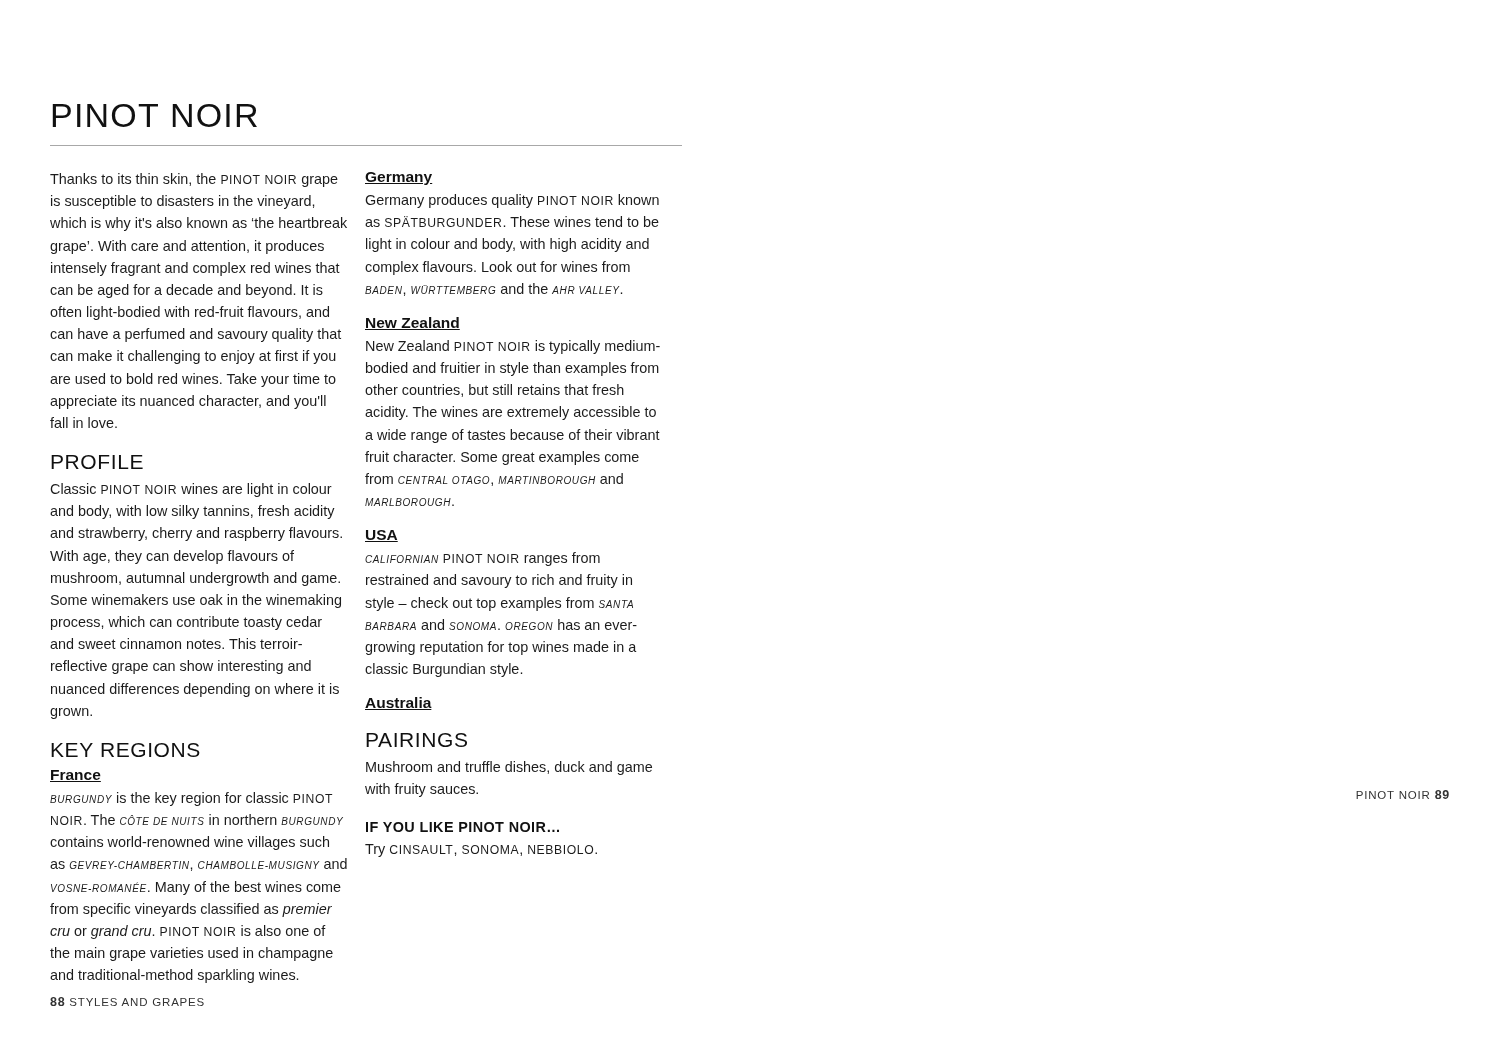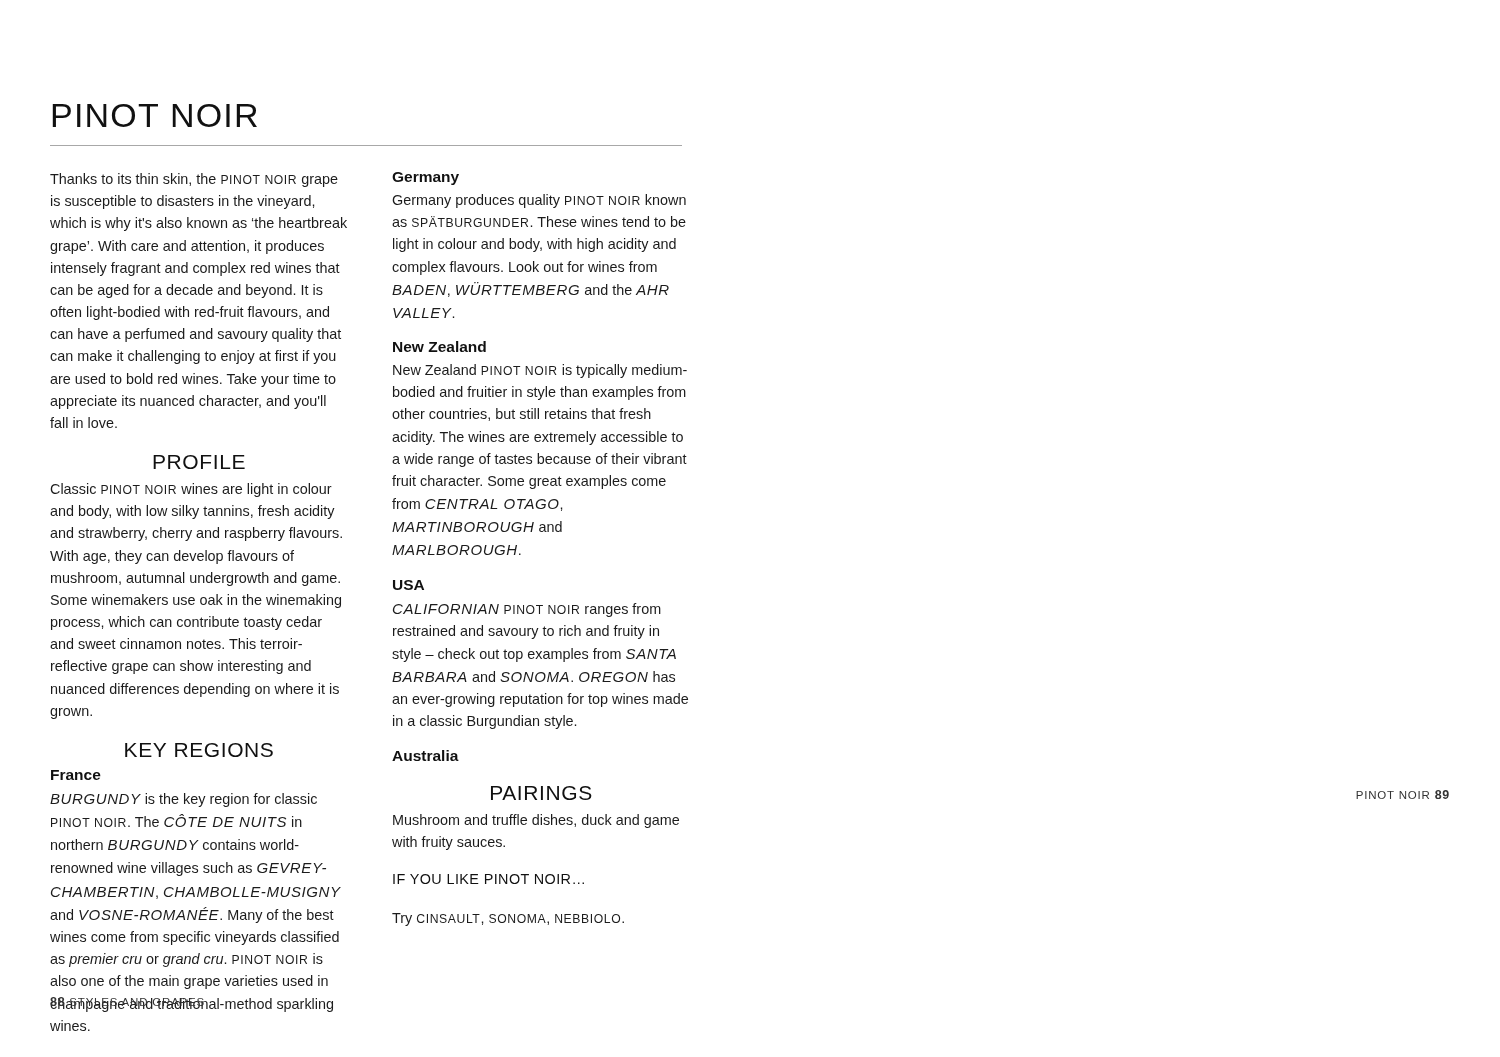--- a/index.html
+++ b/index.html
@@ -44,60 +44,60 @@
     font-family: "Liberation Sans", sans-serif;
   }
   .title-rule {
     border: none;
     border-top: 1px solid #a8a8a8;
     margin: 0 0 22px 0;
     width: 632px;
   }
   .columns {
     display: flex;
-    gap: 44px;
+    gap: 17px;
   }
   .col {
     width: 298px;
   }
   p, .para {
     font-size: 14.4px;
     line-height: 1.54;
     margin: 0 0 14px 0;
     color: #1c1c1c;
     text-align: left;
   }
   h2.section {
     font-size: 21px;
     font-weight: 400;
     letter-spacing: 0.6px;
     margin: 16px 0 4px 0;
     color: #111;
-    text-align: center;
   }
   h3.sub {
     font-size: 15.5px;
     font-weight: bold;
     margin: 14px 0 3px 0;
     color: #111;
+    text-decoration: underline;
   }
   h3.sub.tight { margin-top: 1px; }
   h4.like {
     font-size: 14.4px;
-    font-weight: normal;
+    font-weight: bold;
     letter-spacing: 0.4px;
-    margin: 18px 0 20px 0;
+    margin: 18px 0 3px 0;
     color: #111;
   }
   .sc {
     font-size: 12.2px;
     letter-spacing: 0.6px;
   }
   .sc-i {
-    font-size: 15px;
+    font-size: 10px;
     letter-spacing: 0.6px;
     font-style: italic;
   }
   em { font-style: italic; }
 
   
   .folio {
     position: absolute;
     bottom: 48px;
     font-size: 12px;

